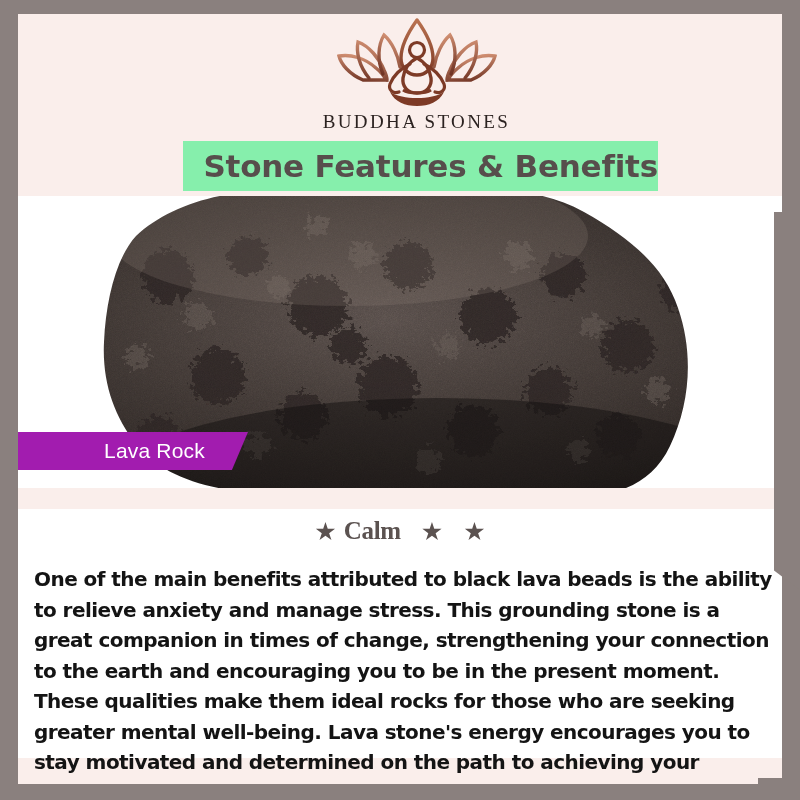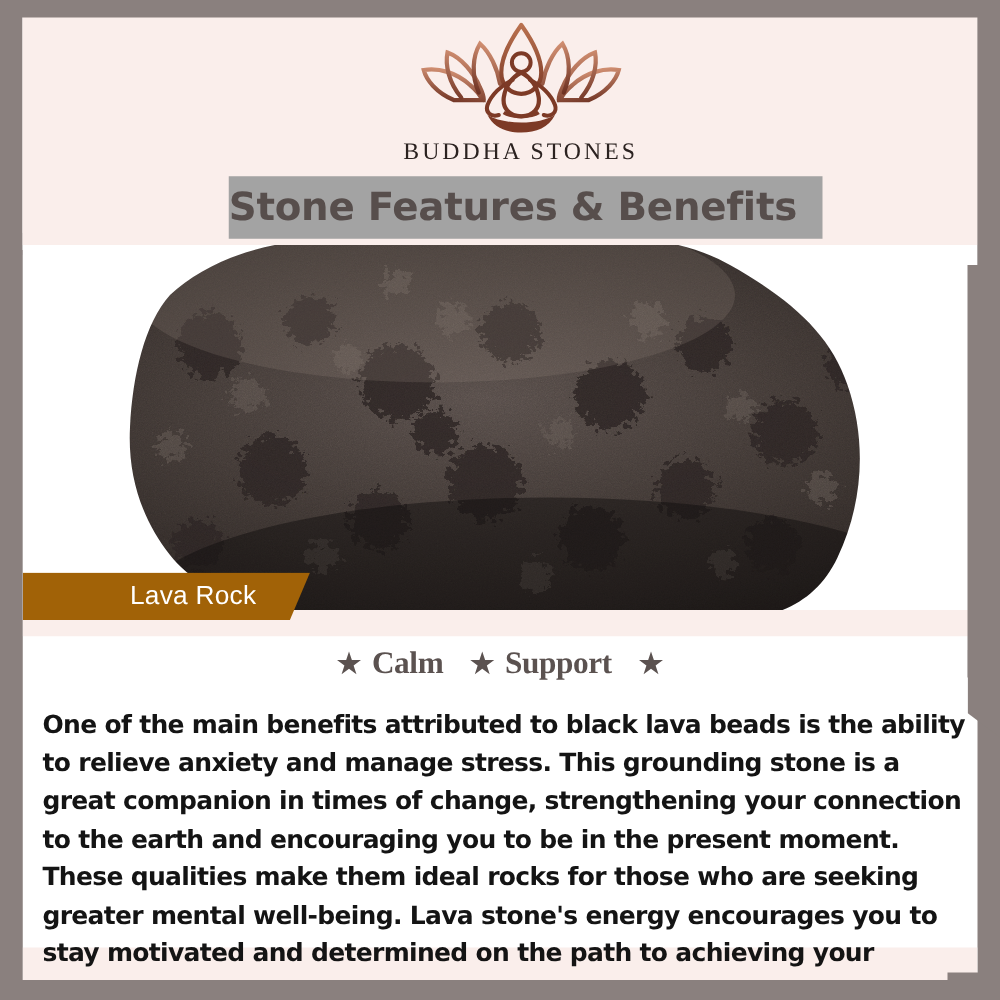--- a/index.html
+++ b/index.html
@@ -108,24 +108,24 @@
     font-weight: 400;
   }
 
   
   .title-band {
     position: absolute;
     left: 165px;
     top: 141px;
     width: 475px;
     height: 50px;
-    background: #a3a3a3;
+    background: #86efac;
     display: flex;
     align-items: center;
-    justify-content: flex-start;
+    justify-content: flex-end;
     z-index: 5;
   }
   .title-text {
     font-family: "DejaVu Sans", sans-serif;
     font-size: 31px;
     font-weight: 700;
     color: #574e4c;
     letter-spacing: -0.2px;
     white-space: nowrap;
   }
@@ -139,24 +139,24 @@
     background: #ffffff;
     overflow: hidden;
     z-index: 3;
   }
   .photo svg { display: block; width: 100%; height: 100%; }
 
   
   .caption-bar {
     position: absolute;
     left: 0;
-    top: 458px;
+    top: 432px;
     width: 230px;
     height: 38px;
-    background: #a16207;
+    background: #a21caf;
     clip-path: polygon(0 0, 100% 0, 93% 100%, 0 100%);
     display: flex;
     align-items: center;
     z-index: 5;
   }
   .caption-text {
     margin-left: 86px;
     color: #ffffff;
     font-size: 21px;
     font-weight: 400;
@@ -383,21 +383,20 @@
       <span class="title-text">Stone Features &amp; Benefits</span>
     </div>
 
     <div class="benefits">
       <div class="benefit">
         <span class="star">★</span>
         <span class="label">Calm</span>
       </div>
       <div class="benefit">
         <span class="star">★</span>
-        <span class="label">Support</span>
       </div>
       <div class="benefit">
         <span class="star">★</span>
       </div>
     </div>
 
     <p class="body-copy">One of the main benefits attributed to black lava beads is the ability to relieve anxiety and manage stress. This grounding stone is a great companion in times of change, strengthening your connection to the earth and encouraging you to be in the present moment. These qualities make them ideal rocks for those who are seeking greater mental well-being. Lava stone's energy encourages you to stay motivated and determined on the path to achieving your dreams.</p>
 
     <div class="bottom-strip"></div>
 

